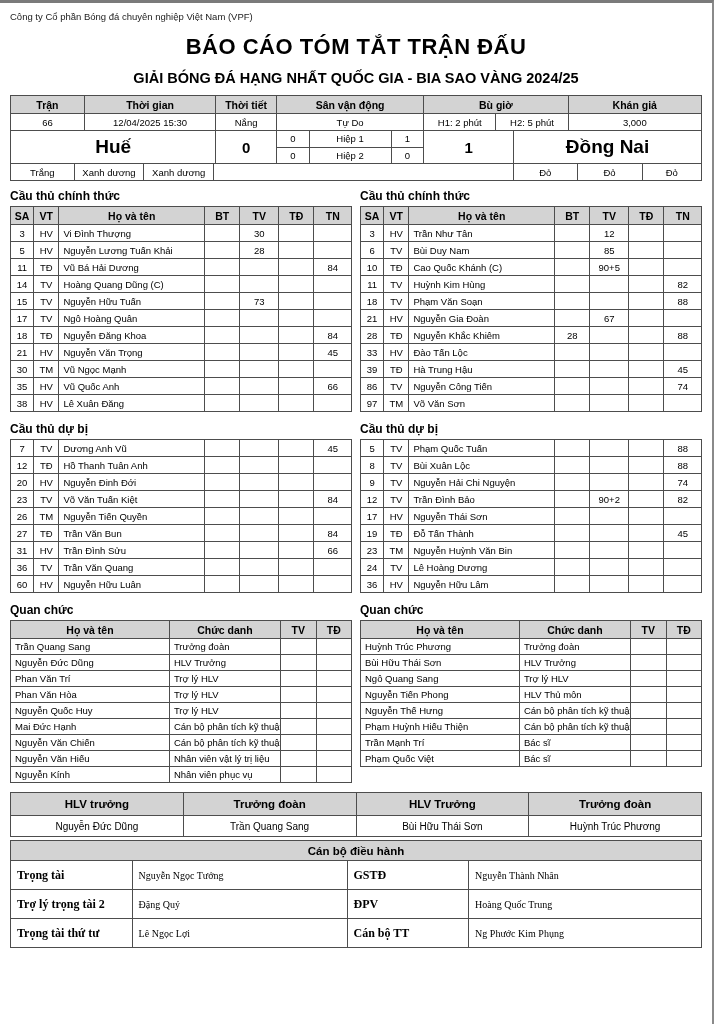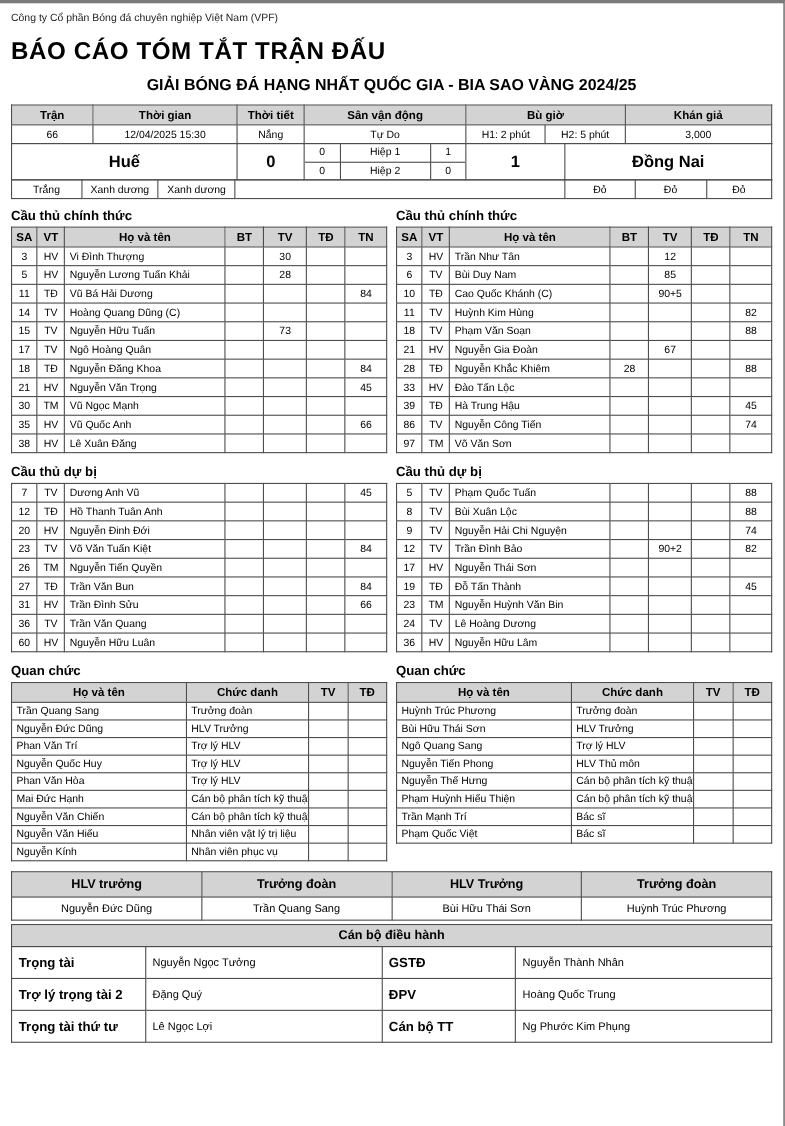--- a/index.html
+++ b/index.html
@@ -11,33 +11,33 @@
     position: relative;
     overflow: hidden;
   }
   .page {
     position: absolute; inset: 0;
     border-top: 3px solid #7a7a7a;
     border-right: 2px solid #8a8a8a;
     padding: 8px 10px 0 10px;
   }
   .company { font-size: 9.5px; color: #222; }
-  .title { text-align: left; font-size: 22px; font-weight: bold; margin-top: 12px; letter-spacing: .5px; }
+  .title { text-align: center; font-size: 22px; font-weight: bold; margin-top: 12px; letter-spacing: .5px; }
   .subtitle { text-align: center; font-size: 14.5px; font-weight: 600; margin-top: 10px; }
 
   table { border-collapse: collapse; width: 100%; table-layout: fixed; }
   td, th { border: 1px solid #4d4d4d; font-size: 9.5px; overflow: hidden; white-space: nowrap; }
   th { background: #d3d3d3; font-weight: bold; font-size: 10.5px; text-align: center; }
 
   
   .match-table { margin-top: 9px; }
   .match-table th { height: 18px; }
   .match-table td { height: 17px; text-align: center; }
   .team-table td { height: 32px; text-align: center; }
-  .team-name { font-size: 15px; font-weight: bold; border-radius: 11px; }
+  .team-name { font-size: 19px; font-weight: bold; border-radius: 11px; }
   .big-score { font-size: 15px; font-weight: bold; }
   .mini-cell { padding: 0; }
   .mini { height: 100%; }
   .mini td { height: 16px; font-size: 9.5px; border-color: #4d4d4d; }
   .mini tr:first-child td { border-top: none; }
   .mini tr:last-child td { border-bottom: none; }
   .mini td:first-child { border-left: none; }
   .mini td:last-child { border-right: none; }
   .colors-table td { height: 17px; text-align: center; }
   .stack { margin-top: -1px; }
@@ -60,21 +60,21 @@
   .officials td:nth-child(3), .officials td:nth-child(4) { padding-left: 0; }
 
   
   .leaders { margin-top: 9px; }
   .leaders th { height: 23px; font-size: 11.5px; }
   .leaders td { height: 21px; text-align: center; font-size: 10px; }
 
   
   .ref-band { margin-top: 3px; }
   .ref-title th { height: 20px; font-size: 11.5px; }
-  .ref-table td { height: 29px; padding-left: 6px; font-size: 10px; }
+  .ref-table td { height: 29px; padding-left: 6px; font-size: 10px; font-family: Liberation Serif, serif; }
   .ref-table td.lbl { font-weight: bold; font-size: 12px; }
 </style>
 </head>
 <body>
 
 <div class="page">
 
   <div class="company">Công ty Cổ phần Bóng đá chuyên nghiệp Việt Nam (VPF)</div>
   <div class="title">BÁO CÁO TÓM TẮT TRẬN ĐẤU</div>
   <div class="subtitle">GIẢI BÓNG ĐÁ HẠNG NHẤT QUỐC GIA - BIA SAO VÀNG 2024/25</div>
@@ -653,27 +653,27 @@
             <td></td>
             <td></td>
           </tr>
           <tr>
             <td>Phan Văn Trí</td>
             <td>Trợ lý HLV</td>
             <td></td>
             <td></td>
           </tr>
           <tr>
+            <td>Phan Văn Hòa</td>
+            <td>Trợ lý HLV</td>
+            <td></td>
+            <td></td>
+          </tr>
+          <tr>
             <td>Nguyễn Quốc Huy</td>
-            <td>Trợ lý HLV</td>
-            <td></td>
-            <td></td>
-          </tr>
-          <tr>
-            <td>Phan Văn Hòa</td>
             <td>Trợ lý HLV</td>
             <td></td>
             <td></td>
           </tr>
           <tr>
             <td>Mai Đức Hạnh</td>
             <td>Cán bộ phân tích kỹ thuật</td>
             <td></td>
             <td></td>
           </tr>

